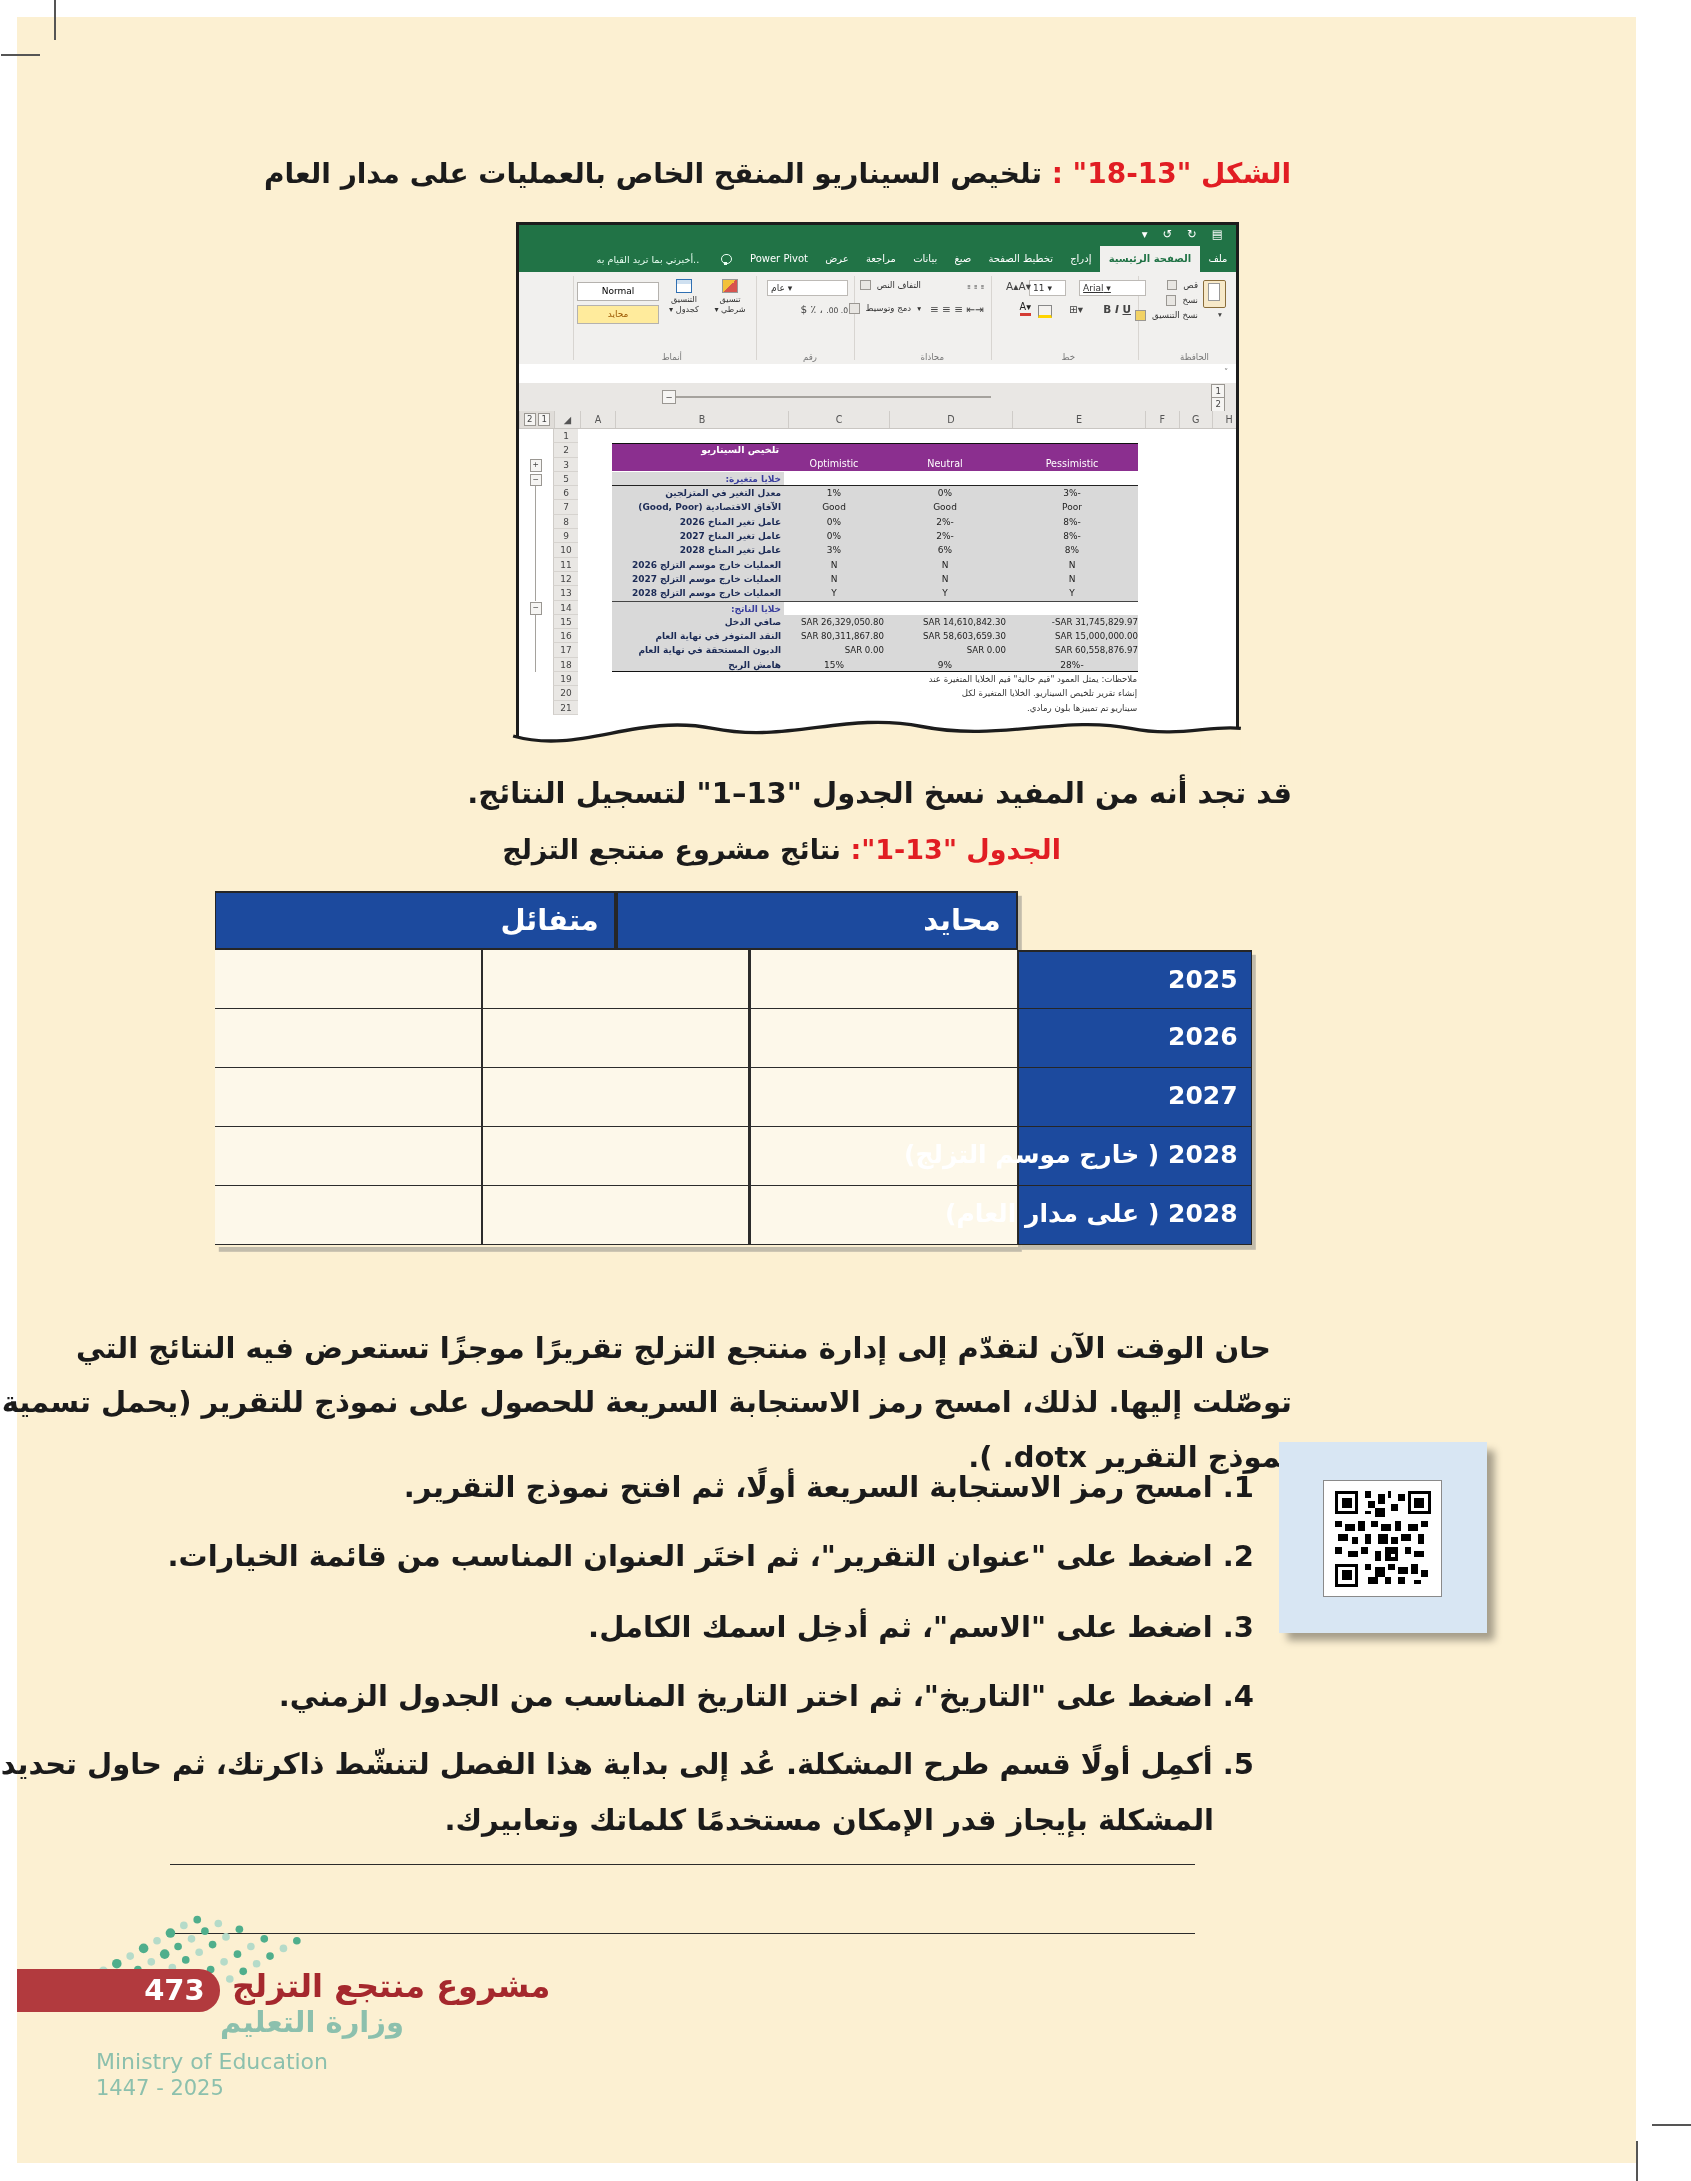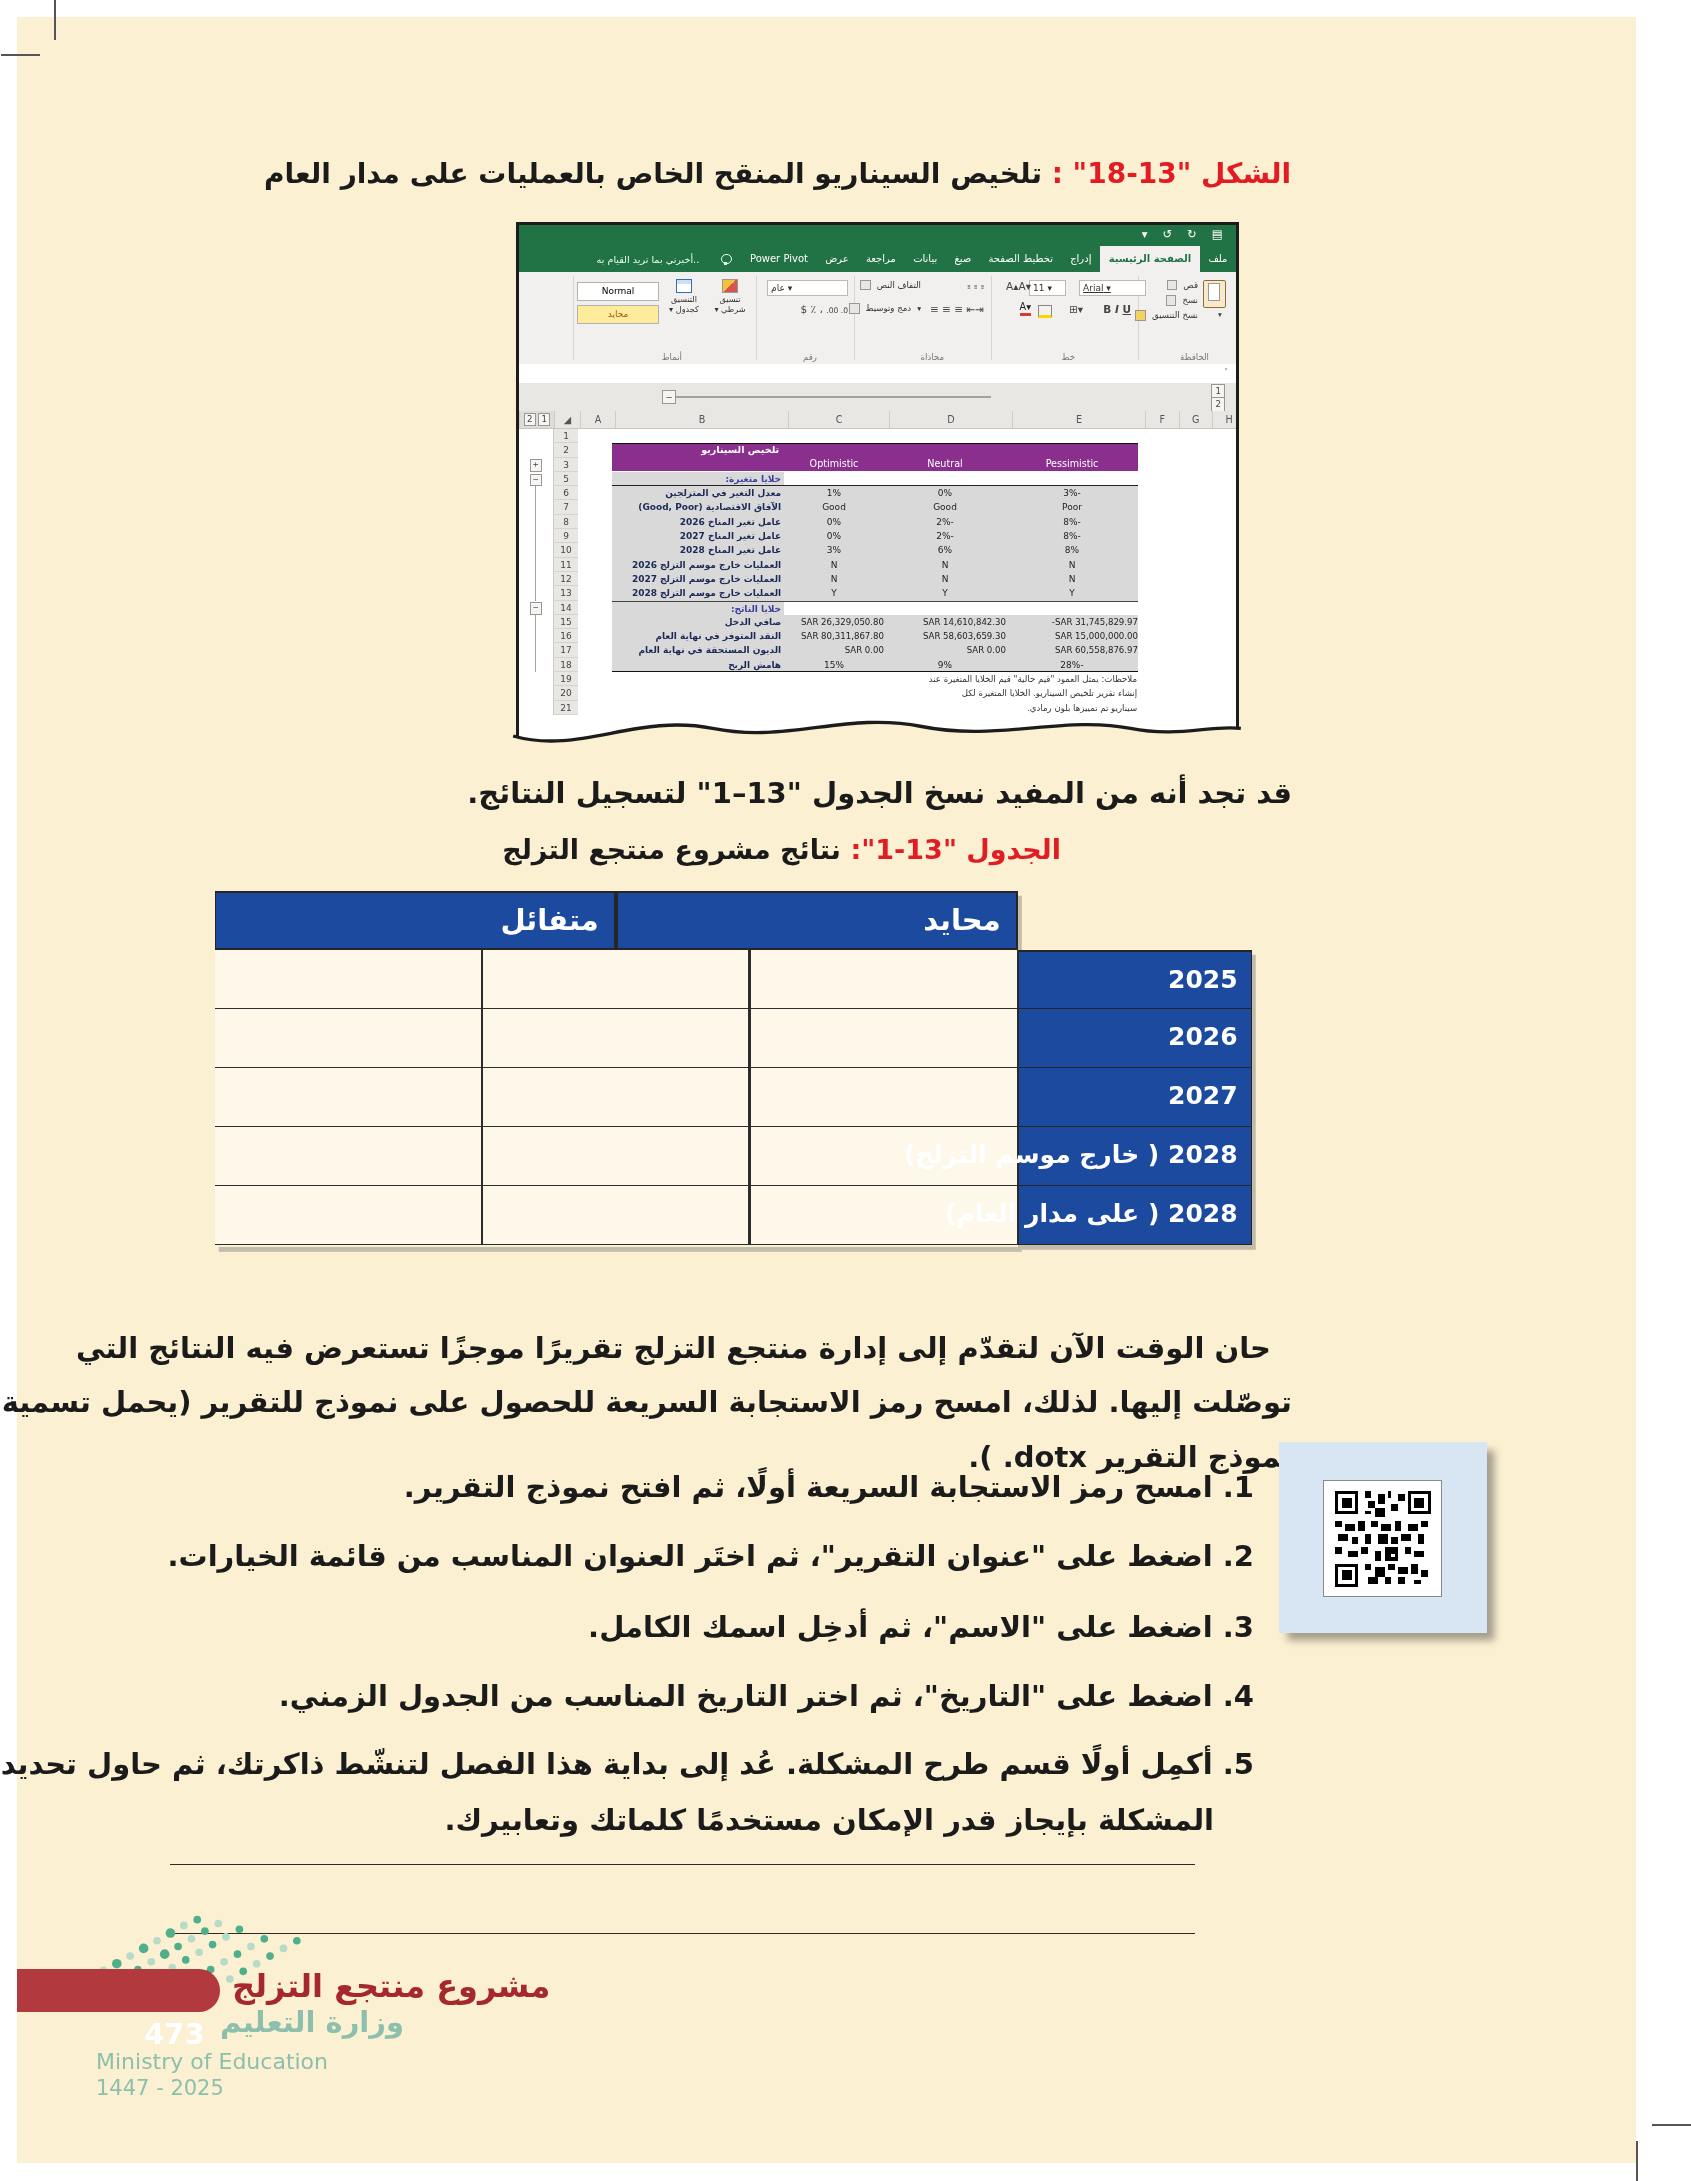--- a/index.html
+++ b/index.html
@@ -84,21 +84,21 @@
   .tv-row .dc:first-child{border-left-width:2.9px;}
   .tv-row .dc:last-child{border-right-width:2.9px;}
   .tbl-years{position:absolute;left:1018px;top:950px;width:234px;box-shadow:3.8px 4.8px 0 rgba(125,125,125,.45);}
   .yc{height:59px;background:#1c4a9e;border:1.9px solid #262626;border-top:none;box-sizing:border-box;color:#fff;font-size:25px;font-weight:700;direction:rtl;text-align:right;line-height:55px;padding-right:13.4px;white-space:nowrap;}
   .yc:first-child{border-top:2.9px solid #262626;}
   
   .qr-panel{position:absolute;left:1279px;top:1442px;width:208px;height:191px;background:#d8e6f3;box-shadow:7.6px 7.6px 7.6px rgba(0,0,0,.35);}
   .qr-card{position:absolute;left:44px;top:38px;width:119px;height:117px;background:#fff;border:1px solid #8a8a8a;box-sizing:border-box;padding:9.6px;}
   
   .badge{position:absolute;left:17px;top:1969px;width:203px;height:43px;background:#b23a3e;border-radius:0 21px 21px 0;}
-  .badge span{position:absolute;right:15.3px;top:3.8px;color:#fff;font-size:29px;font-weight:700;margin-top:44px;}
+  .badge span{position:absolute;right:15.3px;top:3.8px;color:#fff;font-size:29px;font-weight:700;}
   .section-title{position:absolute;left:232px;top:1967px;direction:rtl;font-size:32px;font-weight:700;color:#a5282d;white-space:nowrap;}
   .moe-ar{position:absolute;left:220px;top:2005px;direction:rtl;font-size:29px;font-weight:700;color:#8cc0ad;letter-spacing:1px;white-space:nowrap;}
   .moe-en{position:absolute;left:96px;top:2049px;font-size:22px;color:#8cc0ad;white-space:nowrap;}
   .moe-years{position:absolute;left:96px;top:2076px;font-size:21px;color:#8cc0ad;white-space:nowrap;}
 </style>
 </head>
 <body>
 
 <div class="paper"></div>
 

